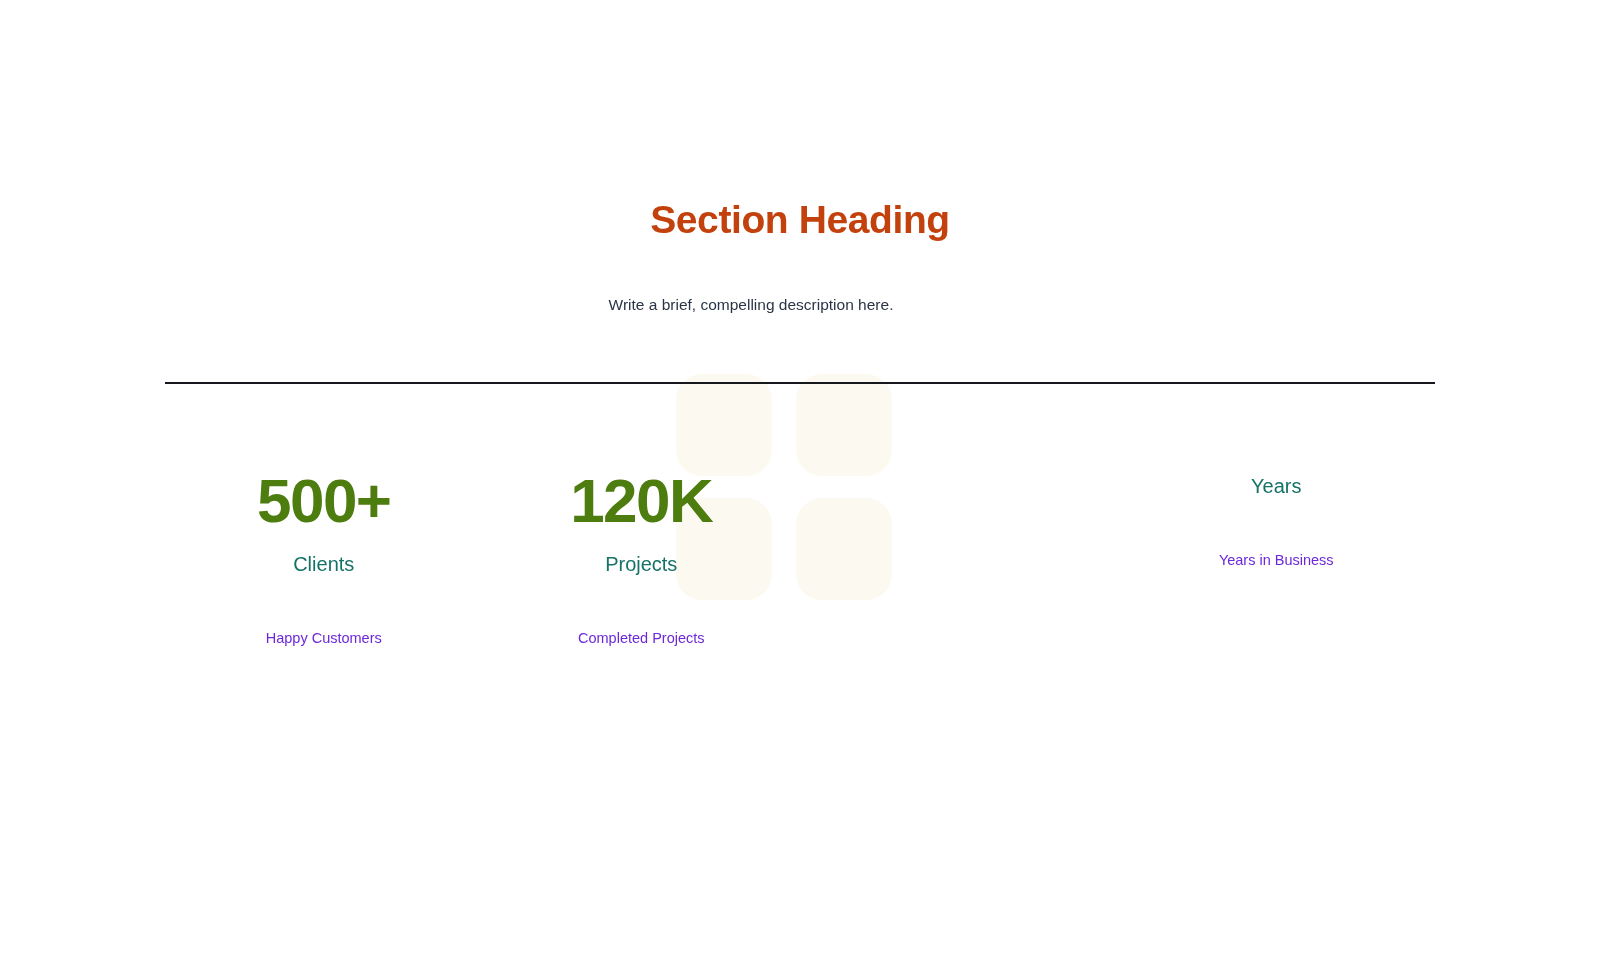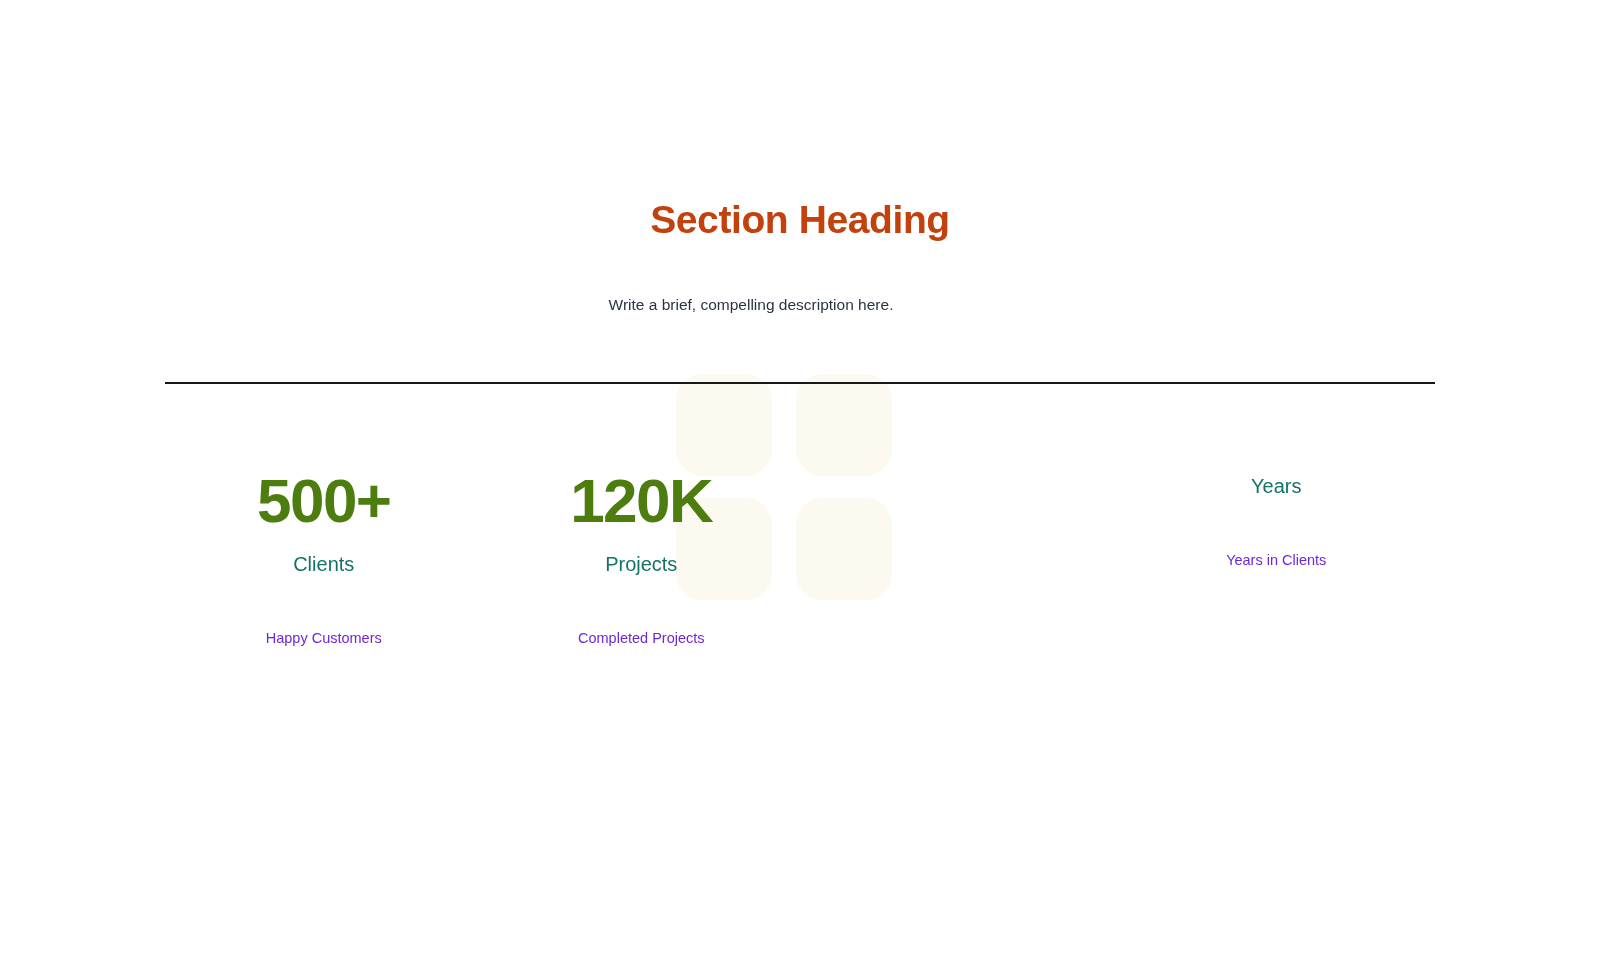--- a/index.html
+++ b/index.html
@@ -153,17 +153,17 @@
       <div class="stat-value">120K</div>
       <div class="stat-label">Projects</div>
       <div class="stat-sublabel">Completed Projects</div>
     </div>
 
     <div class="stat-item">
     </div>
 
     <div class="stat-item">
       <div class="stat-label">Years</div>
-      <div class="stat-sublabel">Years in Clients</div>
+      <div class="stat-sublabel">Years in Business</div>
     </div>
 
   </div>
 </div>
 
 </body></html>

